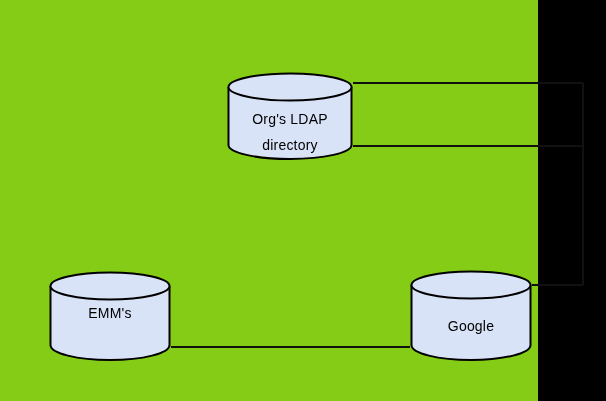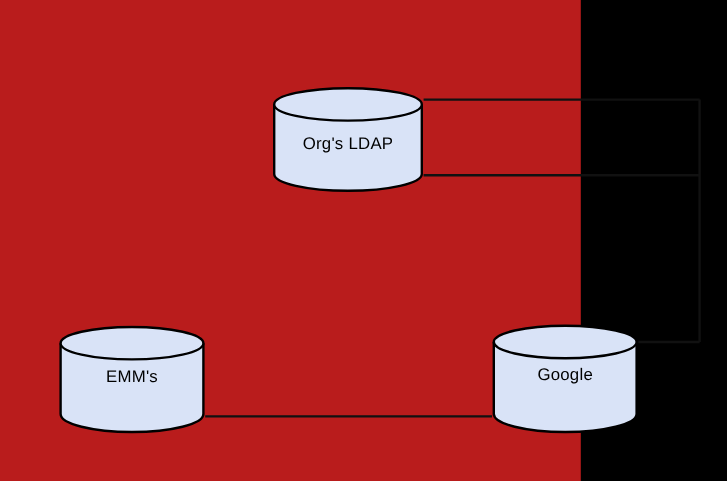--- a/index.html
+++ b/index.html
@@ -6,23 +6,23 @@
     margin: 0;
     padding: 0;
     background: #000000;
     width: 606px;
     height: 401px;
     overflow: hidden;
     font-family: "Liberation Sans", sans-serif;
   }
   #stage {
     position: relative;
-    width: 484px;
+    width: 538px;
     height: 401px;
-    background: #b91c1c;
+    background: #84cc16;
   }
   .edges-layer {
     position: absolute;
     left: 0;
     top: 0;
     width: 606px;
     height: 401px;
   }
   .node {
     position: absolute;
@@ -56,36 +56,37 @@
     </g>
   </svg>
 
   <div class="node" style="left:227px; top:72px;">
     <svg width="126" height="90" viewBox="0 0 126 90">
       <path d="M1.5 15 L1.5 73 A61.5 14 0 0 0 124.5 73 L124.5 15" stroke="#000000" stroke-width="2" fill="#d9e3f7"></path>
       <ellipse cx="63" cy="15" rx="61.5" ry="13.5" stroke="#000000" stroke-width="2" fill="#d9e3f7"></ellipse>
     </svg>
     <div class="node-label" style="left:0; top:34px; width:126px;">
       <div>Org's LDAP</div>
+      <div>directory</div>
     </div>
   </div>
 
   <div class="node" style="left:49px; top:271px;">
     <svg width="122" height="93" viewBox="0 0 122 93">
       <path d="M1.5 15 L1.5 74 A59.5 15 0 0 0 120.5 74 L120.5 15" stroke="#000000" stroke-width="2" fill="#d9e3f7"></path>
       <ellipse cx="61" cy="15" rx="59.5" ry="13.5" stroke="#000000" stroke-width="2" fill="#d9e3f7"></ellipse>
     </svg>
     <div class="node-label" style="left:0; top:29px; width:122px;">
       <div>EMM's</div>
     </div>
   </div>
 
   <div class="node" style="left:410px; top:270px;">
     <svg width="122" height="94" viewBox="0 0 122 94">
       <path d="M1.5 15 L1.5 75 A59.5 15 0 0 0 120.5 75 L120.5 15" stroke="#000000" stroke-width="2" fill="#d9e3f7"></path>
       <ellipse cx="61" cy="15" rx="59.5" ry="13.5" stroke="#000000" stroke-width="2" fill="#d9e3f7"></ellipse>
     </svg>
-    <div class="node-label" style="left:0; top:29px; width:122px;text-align:center;">
+    <div class="node-label" style="left:0; top:43px; width:122px;text-align:center;">
       <div>Google</div>
     </div>
   </div>
 
 </div>
 
 </body></html>

